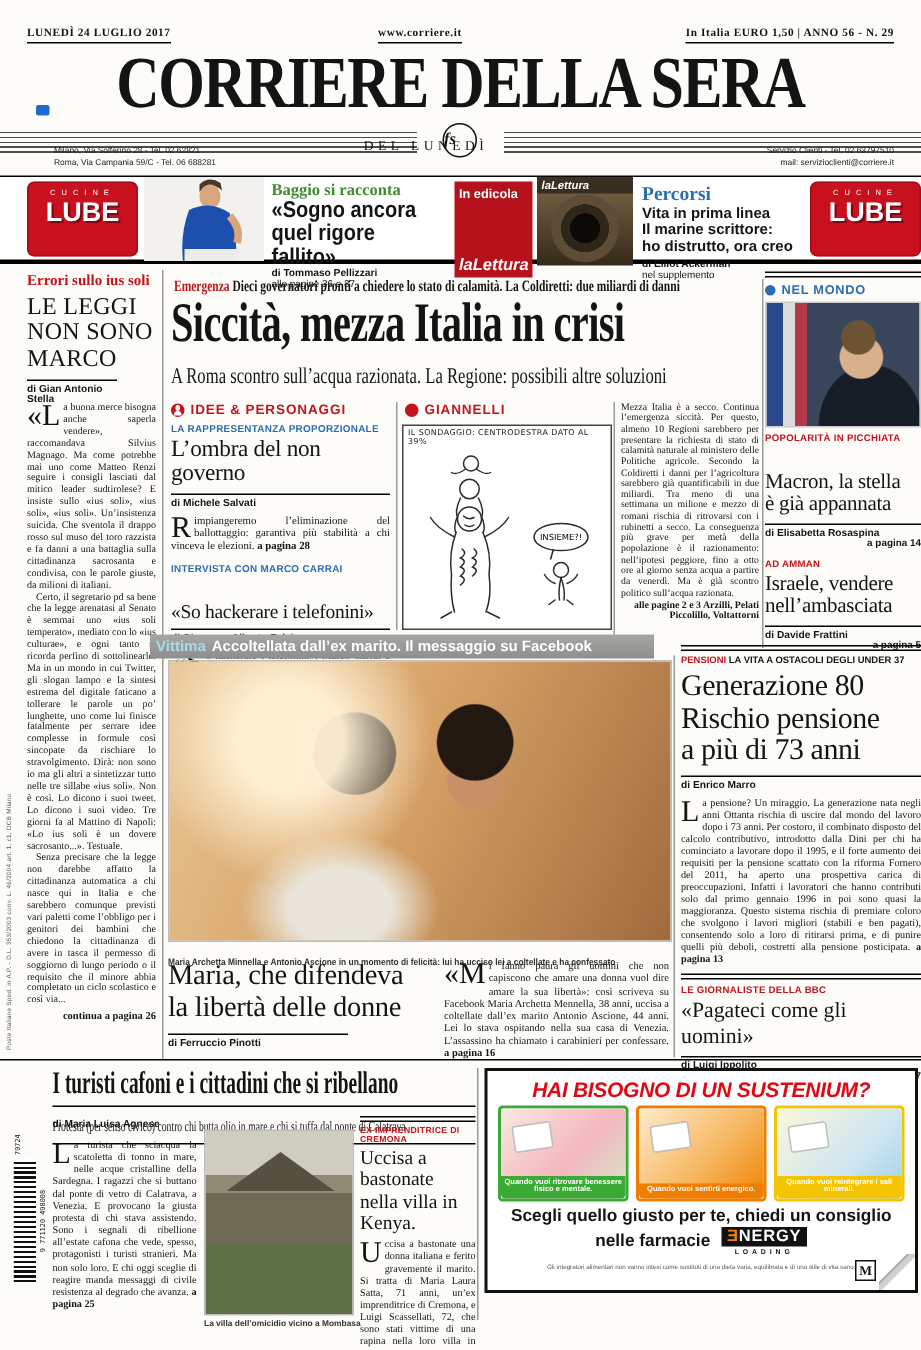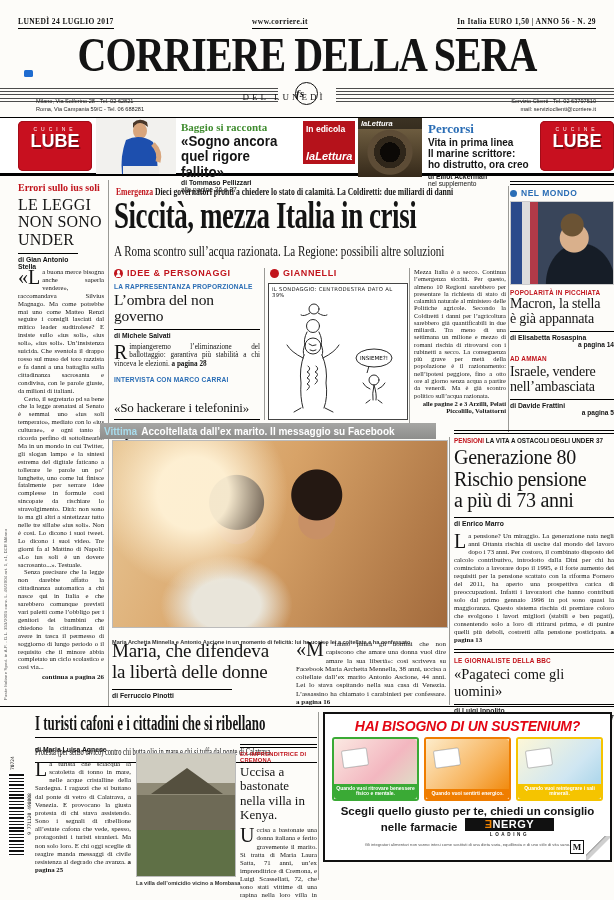--- a/index.html
+++ b/index.html
@@ -40,21 +40,21 @@
         text-align:center;box-shadow:inset 0 0 0 1px #a30c18}
   .lube-top{color:#fff;font-family:"Liberation Sans",sans-serif;font-size:5px;letter-spacing:4px;
             padding-top:5px}
   .lube-name{color:#fff;font-family:"Liberation Sans",sans-serif;font-weight:bold;font-size:18px;
              line-height:1.1;text-shadow:1.5px 1.5px 0 #7c0a13}
   .baggio-kicker{color:var(--green);font-weight:bold;font-size:11px}
   .baggio-head{font-family:"Liberation Sans",sans-serif;font-weight:bold;font-size:14.5px;
                line-height:1.02;transform:scale(.92,1.05);transform-origin:left top}
   .promo-byline{font-family:"Liberation Sans",sans-serif;font-weight:bold;font-size:6.8px;margin-top:2px}
   .promo-note{font-family:"Liberation Sans",sans-serif;font-size:6.6px}
-  .edicola{position:absolute;left:303px;top:3px;width:52px;height:43px;background:#b5121b;padding:3px}
+  .edicola{position:absolute;left:303px;top:3px;width:52px;height:64px;background:#b5121b;padding:3px}
   .edicola-label{color:#fff;font-family:"Liberation Sans",sans-serif;font-weight:bold;font-size:8.5px}
   .edicola-logo{position:absolute;left:3px;bottom:2px;color:#fff;font-weight:bold;font-style:italic;
                 font-size:11px;font-family:"Liberation Sans",sans-serif}
   .cover{position:absolute;left:358px;top:0;width:64px;height:59px;
          background:radial-gradient(circle at 50% 58%,#0c0906 0 10px,#2f261a 10px 16px,#5d4c36 16px 22px,rgba(0,0,0,0) 23px),
                     linear-gradient(180deg,#7a6848,#35291a)}
   .cover-logo{position:absolute;left:0;top:0;width:100%;background:rgba(10,8,5,.55);color:#fff;
               font-family:"Liberation Sans",sans-serif;font-weight:bold;font-style:italic;
               font-size:7.5px;padding:1px 3px}
   .percorsi-kicker{color:var(--blue);font-weight:bold;font-size:13px}
@@ -137,21 +137,21 @@
   .card2{border:2px solid #ef7d00}.card2 .art{background:linear-gradient(135deg,#fdeccb,#f7b25a 60%,#f08300)}
   .card2 .cap{background:#ef7d00}
   .card3{border:2px solid #f5c400}.card3 .art{background:linear-gradient(135deg,#fdf7d8,#cfe6f2 60%,#9fd0e8)}
   .card3 .cap{background:#f5c400}
   .pack{position:absolute;left:8px;top:10px;width:26px;height:18px;background:#fff;
         border:1px solid rgba(0,0,0,.25);transform:rotate(-8deg);border-radius:2px}
   .ad-tag{font-family:"Liberation Sans",sans-serif;font-weight:bold;font-size:11.5px;
           text-align:center;line-height:1.15;margin-top:4px}
   .energy{display:inline-block;vertical-align:middle;margin-left:4px;text-align:center}
   .energy .box{background:#111;color:#fff;font-family:"Liberation Sans",sans-serif;font-weight:bold;
-               font-size:11px;padding:0 20px;letter-spacing:.5px}
+               font-size:11px;padding:0 4px;letter-spacing:.5px}
   .energy .box .e{color:#f08300}
   .energy .load{font-size:4.6px;letter-spacing:2.6px;font-family:"Liberation Sans",sans-serif;
                 font-weight:bold;color:#111;margin-top:1px}
   .ad-disc{font-family:"Liberation Sans",sans-serif;font-size:4.2px;color:#555;text-align:center;margin-top:5px}
   .mlogo{position:absolute;right:26px;bottom:6px;width:14px;height:14px;border:1.4px solid #111;
          text-align:center;font-weight:bold;font-size:9px;line-height:12px}
   .curl{position:absolute;right:0;bottom:0;width:24px;height:24px;
         background:linear-gradient(315deg,#fff 0 44%,#cfcfcf 48% 56%,#9a9a9a 60%,transparent 62%)}
   
   .postal{position:absolute;left:3px;top:700px;transform:rotate(-90deg);transform-origin:left top;
@@ -234,21 +234,21 @@
   <div class="vr" style="left:264px;top:268px;height:152px"></div>
   <div class="vr" style="left:409px;top:268px;height:164px"></div>
   <div class="vr" style="left:508px;top:186px;height:246px"></div>
   <div class="vr" style="left:449px;top:437px;height:268px"></div>
   <div class="hr" style="left:0;top:706px;width:614px"></div>
 
   <div class="abs" style="left:18px;top:182px;width:86px">
     <div class="ed-kicker">Errori sullo ius soli</div>
     <div class="ed-title preline" style="margin-top:3px">LE LEGGI
 NON SONO
-UNDER</div>
+MARCO</div>
     <div class="byline" style="margin-top:5px;width:60px">di Gian Antonio Stella</div>
   </div>
   <div class="abs just" style="left:18px;top:268px;width:86px;font-size:6.7px;line-height:1.18">
     <p><span class="dc">«L</span><span>a buona merce bisogna anche saperla vendere», raccomandava Silvius Magnago. Ma come potrebbe mai uno come Matteo Renzi seguire i consigli lasciati dal mitico leader sudtirolese? E insiste sullo «ius soli», «ius soli», «ius soli». Un’insistenza suicida. Che sventola il drappo rosso sul muso del toro razzista e fa danni a una battaglia sulla cittadinanza sacrosanta e condivisa, con le parole giuste, da milioni di italiani.</span></p>
     <p class="indent">Certo, il segretario pd sa bene che la legge arenatasi al Senato è semmai uno «ius soli temperato», mediato con lo «ius culturae», e ogni tanto si ricorda perfino di sottolinearlo. Ma in un mondo in cui Twitter, gli slogan lampo e la sintesi estrema del digitale faticano a tollerare le parole un po’ lunghette, uno come lui finisce fatalmente per serrare idee complesse in formule così sincopate da rischiare lo stravolgimento. Dirà: non sono io ma gli altri a sintetizzar tutto nelle tre sillabe «ius soli». Non è così. Lo dicono i suoi tweet. Lo dicono i suoi video. Tre giorni fa al Mattino di Napoli: «Lo ius soli è un dovere sacrosanto...». Testuale.</p>
     <p class="indent">Senza precisare che la legge non darebbe affatto la cittadinanza automatica a chi nasce qui in Italia e che sarebbero comunque previsti vari paletti come l’obbligo per i genitori dei bambini che chiedono la cittadinanza di avere in tasca il permesso di soggiorno di lungo periodo o il requisito che il minore abbia completato un ciclo scolastico e così via...</p>
     <div style="text-align:right;font-weight:bold;font-size:7px;margin-top:2px">continua a pagina 26</div>
   </div>
 
   <div class="abs" style="left:116px;top:181px;width:372px">
@@ -317,21 +317,21 @@
   </div>
 
   <div class="dbl" style="left:510px;top:181px;width:104px"></div>
   <div class="abs" style="left:510px;top:188px;width:104px">
     <div class="nm-label">
       <span class="dot-blue"></span>
       <span>NEL MONDO</span>
     </div>
     <div class="macron" style="width:104px;height:84px;margin-top:3px"></div>
     <div class="kicker-red" style="margin-top:4px">POPOLARITÀ IN PICCHIATA</div>
-    <div class="nm-title preline" style="margin-top:0">Macron, la stella
+    <div class="nm-title preline" style="margin-top:18px">Macron, la stella
 è già appannata</div>
     <div class="byline" style="margin-top:4px">di Elisabetta Rosaspina</div>
     <div class="nm-page">a pagina 14</div>
     <div class="kicker-red" style="margin-top:7px">AD AMMAN</div>
     <div class="nm-title preline" style="margin-top:2px">Israele, vendere
 nell’ambasciata</div>
     <div class="byline" style="margin-top:4px">di Davide Frattini</div>
     <div class="nm-page">a pagina 5</div>
   </div>
 

